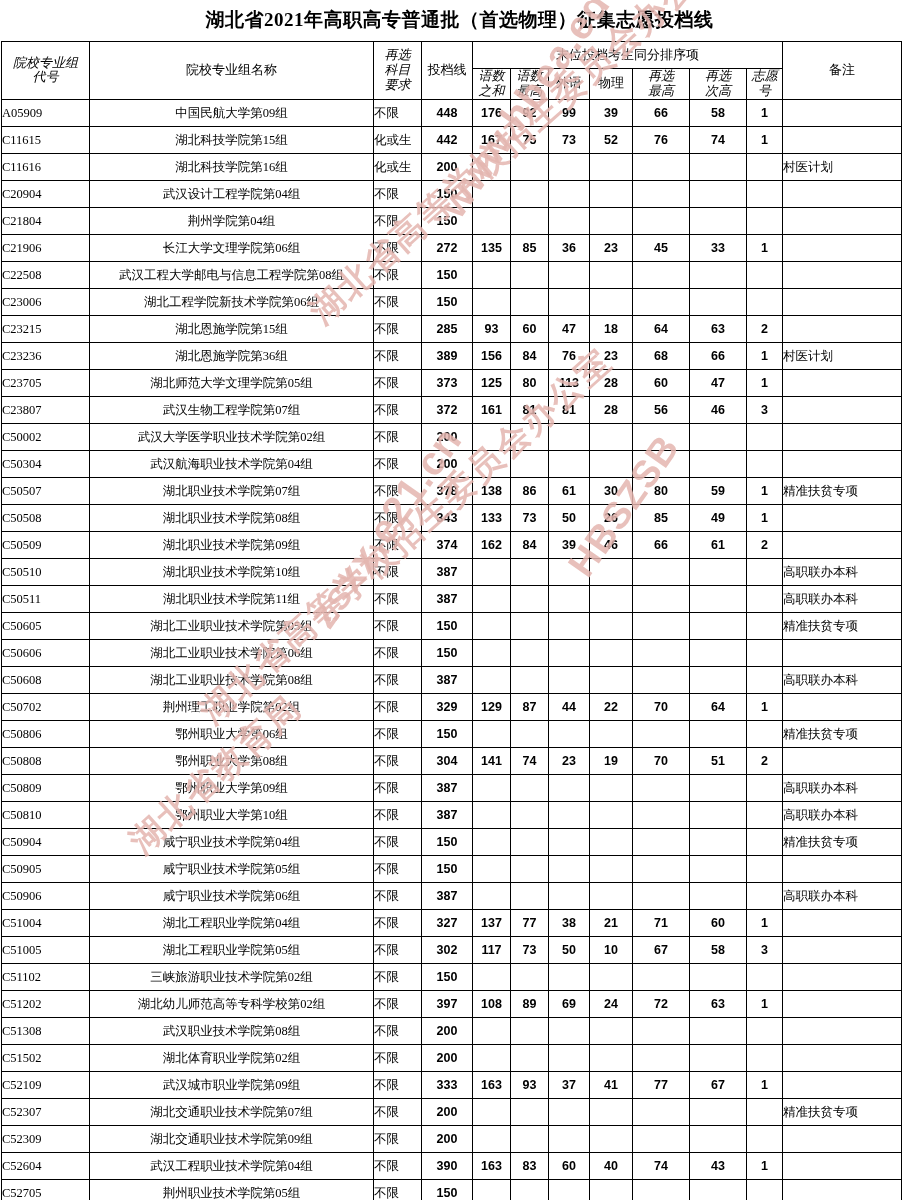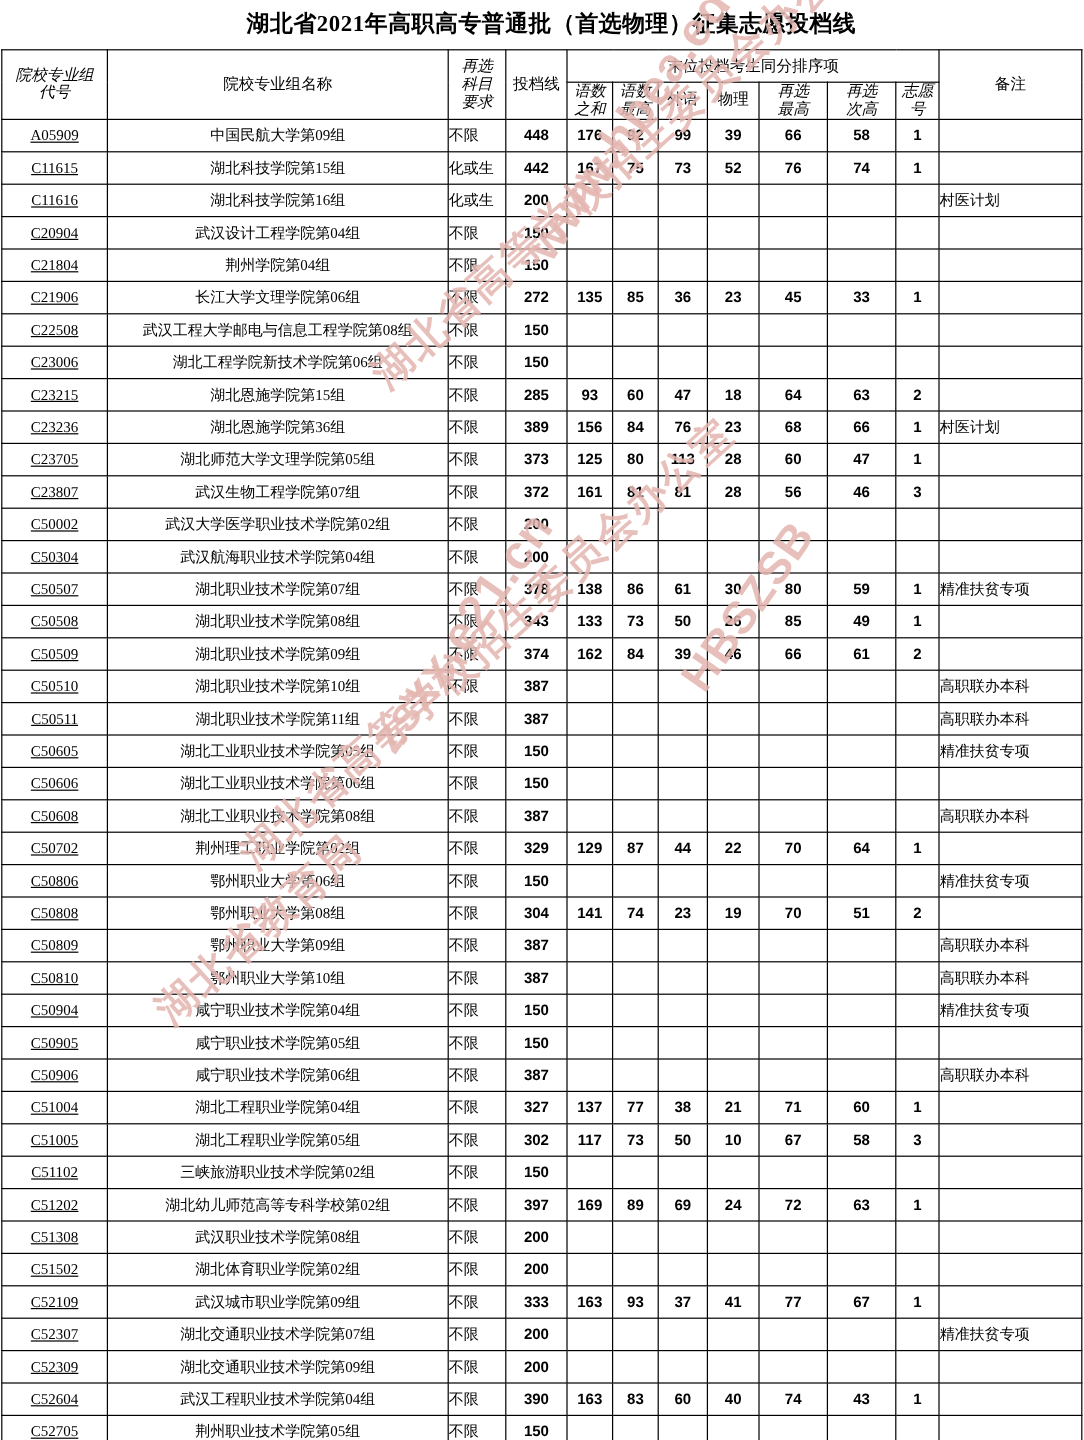--- a/index.html
+++ b/index.html
@@ -75,21 +75,21 @@
   table.dt thead th {
     font-weight: normal;
     text-align: center;
     vertical-align: middle;
     font-size: 13px;
     height: 26px;
   }
   thead .hdr-stack { line-height: 1.06; font-style: italic; }
 
   tbody td { height: 26px; vertical-align: middle; }
-  td.c-code   { text-align: center; font-size: 12.5px; font-family: "Liberation Serif", serif; text-decoration: underline; }
+  td.c-code   { text-align: left; font-size: 12.5px; font-family: "Liberation Serif", serif; }
   td.c-name   { text-align: center; padding-left: 5px; font-size: 13px; }
   td.c-subj   { text-align: left; font-size: 13px; }
   td.c-num    { text-align: center; font-size: 13px; font-family: "Liberation Sans", sans-serif; font-weight: bold; }
   td.c-note   { font-size: 13px; }
 </style>
 </head>
 <body>
 
 <div id="watermark-layer">
   <div class="wm wm-cn wm1">湖北省高等学校招生委员会办公室</div>
@@ -621,21 +621,21 @@
           <td class="c-num"></td>
           <td class="c-num"></td>
           <td class="c-num"></td>
           <td class="c-note"></td>
         </tr>
         <tr>
           <td class="c-code">C51202</td>
           <td class="c-name">湖北幼儿师范高等专科学校第02组</td>
           <td class="c-subj">不限</td>
           <td class="c-num">397</td>
-          <td class="c-num">169</td>
+          <td class="c-num">108</td>
           <td class="c-num">89</td>
           <td class="c-num">69</td>
           <td class="c-num">24</td>
           <td class="c-num">72</td>
           <td class="c-num">63</td>
           <td class="c-num">1</td>
           <td class="c-note"></td>
         </tr>
         <tr>
           <td class="c-code">C51308</td>

